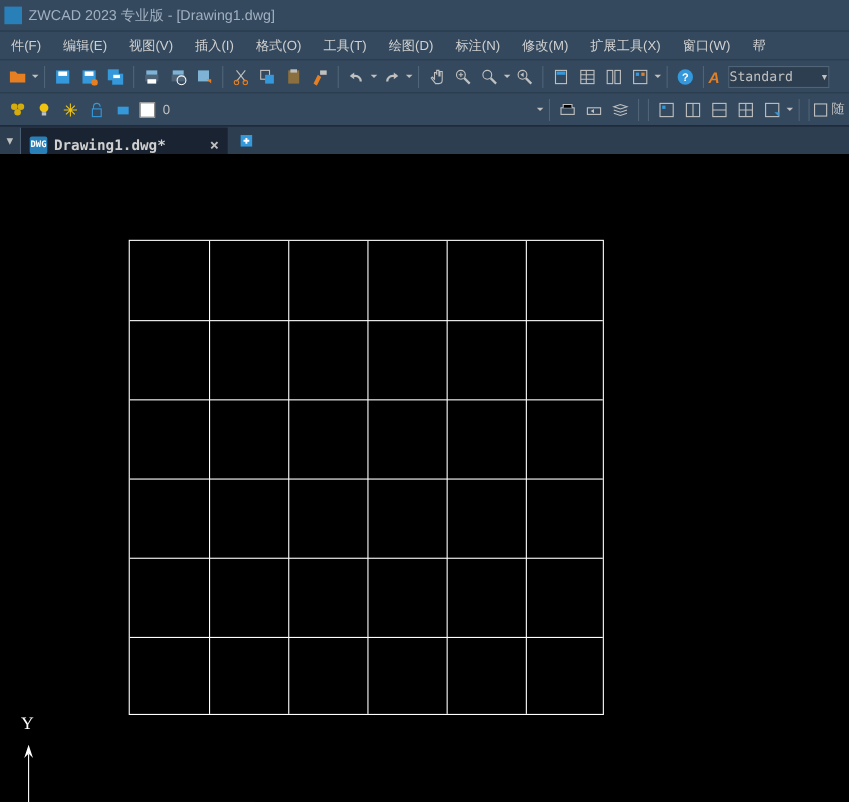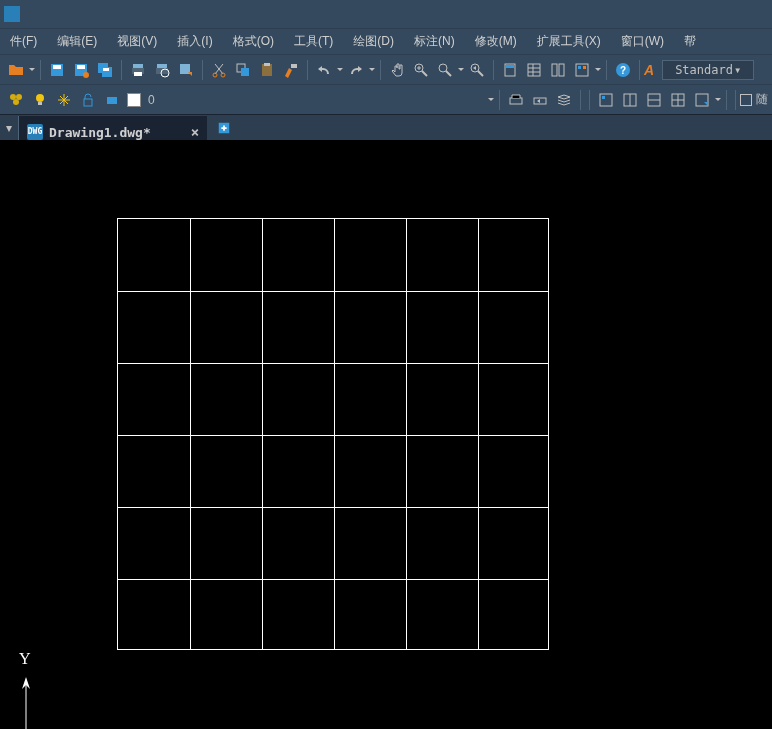--- a/index.html
+++ b/index.html
@@ -80,21 +80,21 @@
       margin-top: 3px;
     }
     .spacer { flex: 1; }
     .style-dropdown {
       width: 92px;
       height: 20px;
       background: #2c3e50;
       border: 1px solid #506478;
       display: flex;
       align-items: center;
-      padding: 0 12px;
+      padding: 0 0;
       font-family: monospace;
       color: #c0c0c0;
       cursor: pointer;
     }
     .style-letter {
       color: #e67e22;
       font-weight: bold;
       font-style: italic;
       margin-right: 8px;
       font-size: 14px;
@@ -200,20 +200,21 @@
       position: absolute;
       left: 21px;
       top: 537px;
     }
   </style>
 </head>
 <body>
 
 <div class="titlebar">
   <div class="logo"></div>
+  <span>ZWCAD 2023 专业版 - [Drawing1.dwg]</span>
 </div>
 
 <div class="menubar">
   <div class="menu-item">件(F)</div>
   <div class="menu-item">编辑(E)</div>
   <div class="menu-item">视图(V)</div>
   <div class="menu-item">插入(I)</div>
   <div class="menu-item">格式(O)</div>
   <div class="menu-item">工具(T)</div>
   <div class="menu-item">绘图(D)</div>

